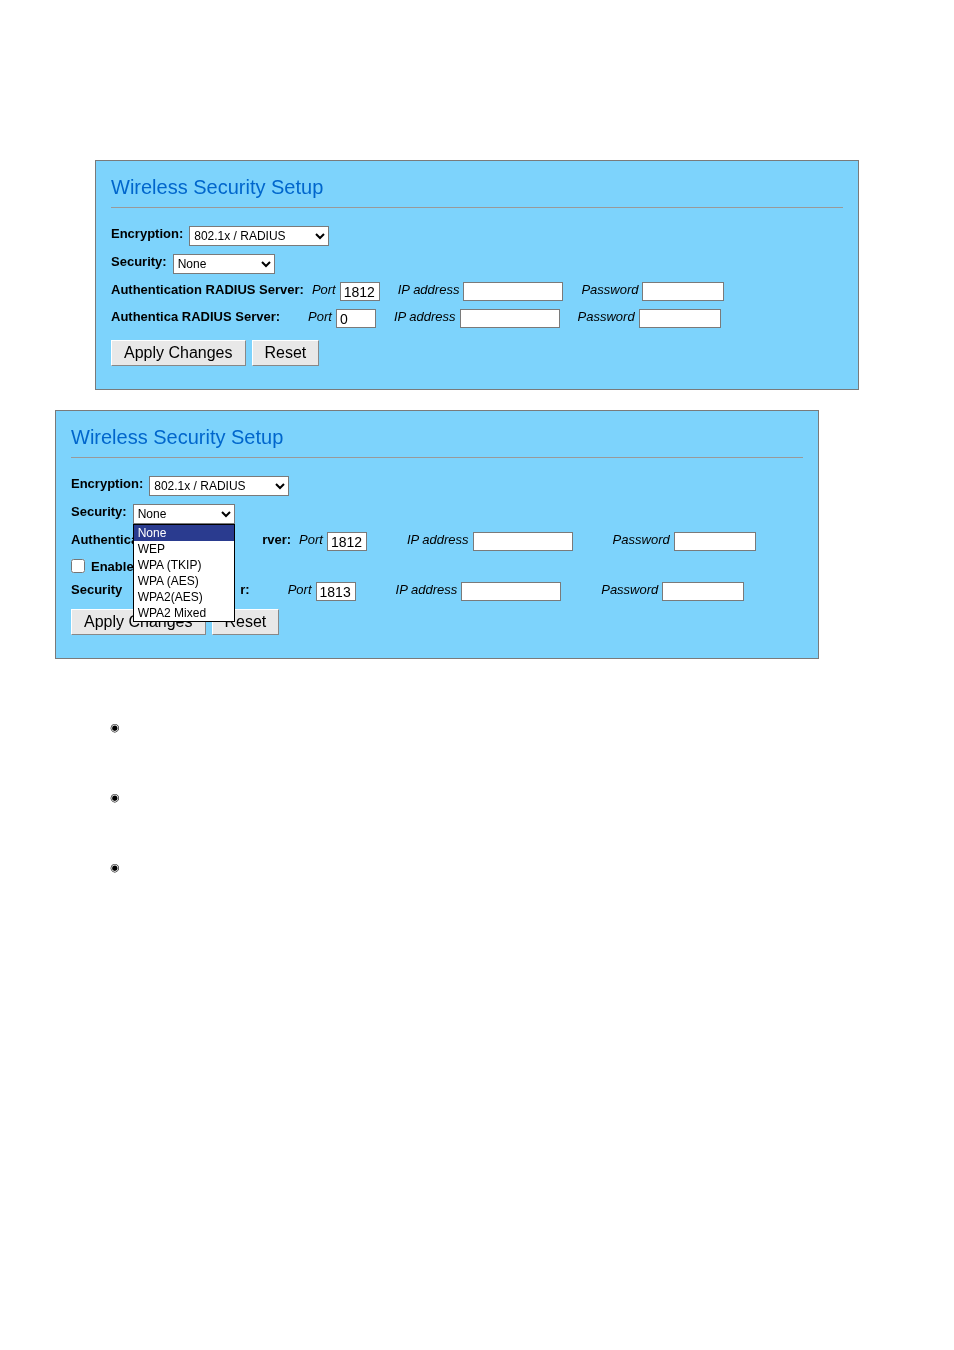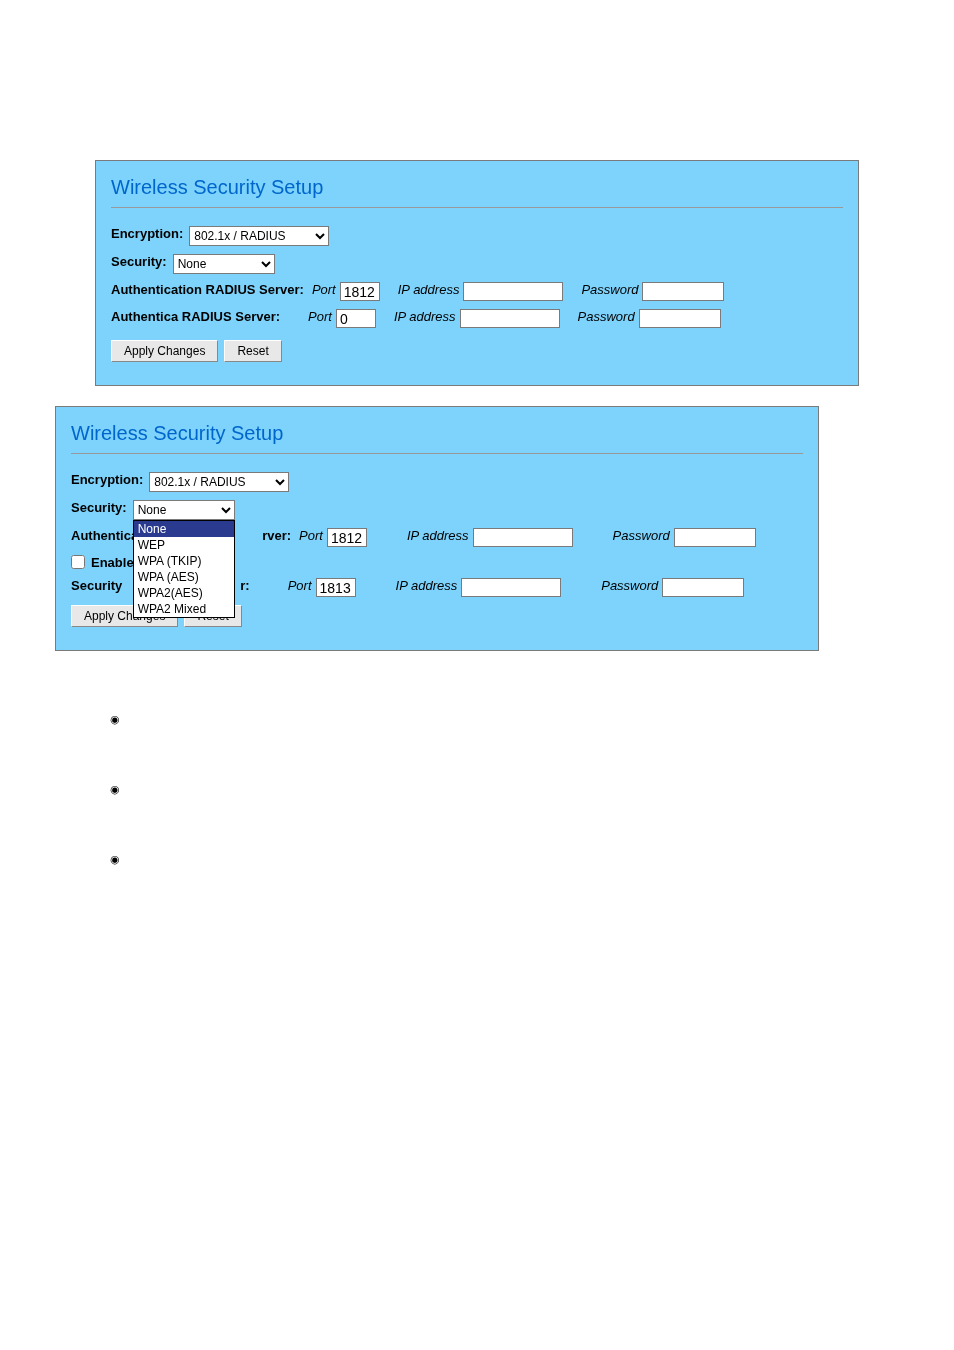--- a/index.html
+++ b/index.html
@@ -71,21 +71,21 @@
     .txt-pw { width: 82px; }
     input.chk {
       width: 14px;
       height: 14px;
       margin-right: 6px;
       border: 2px inset #ccc;
       background: #eee;
     }
     .btn {
       font-family: Arial, sans-serif;
-      font-size: 12px;
+      font-size: 16px;
       background: #e8e8e8;
       border: 1px solid #888;
       border-top-color: #fff;
       border-left-color: #fff;
       padding: 3px 12px;
       margin-right: 6px;
       cursor: pointer;
     }
     .dropdown-wrap {
       position: relative;

